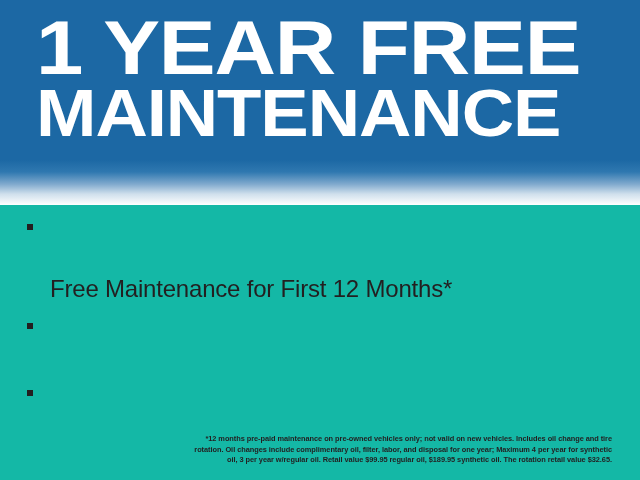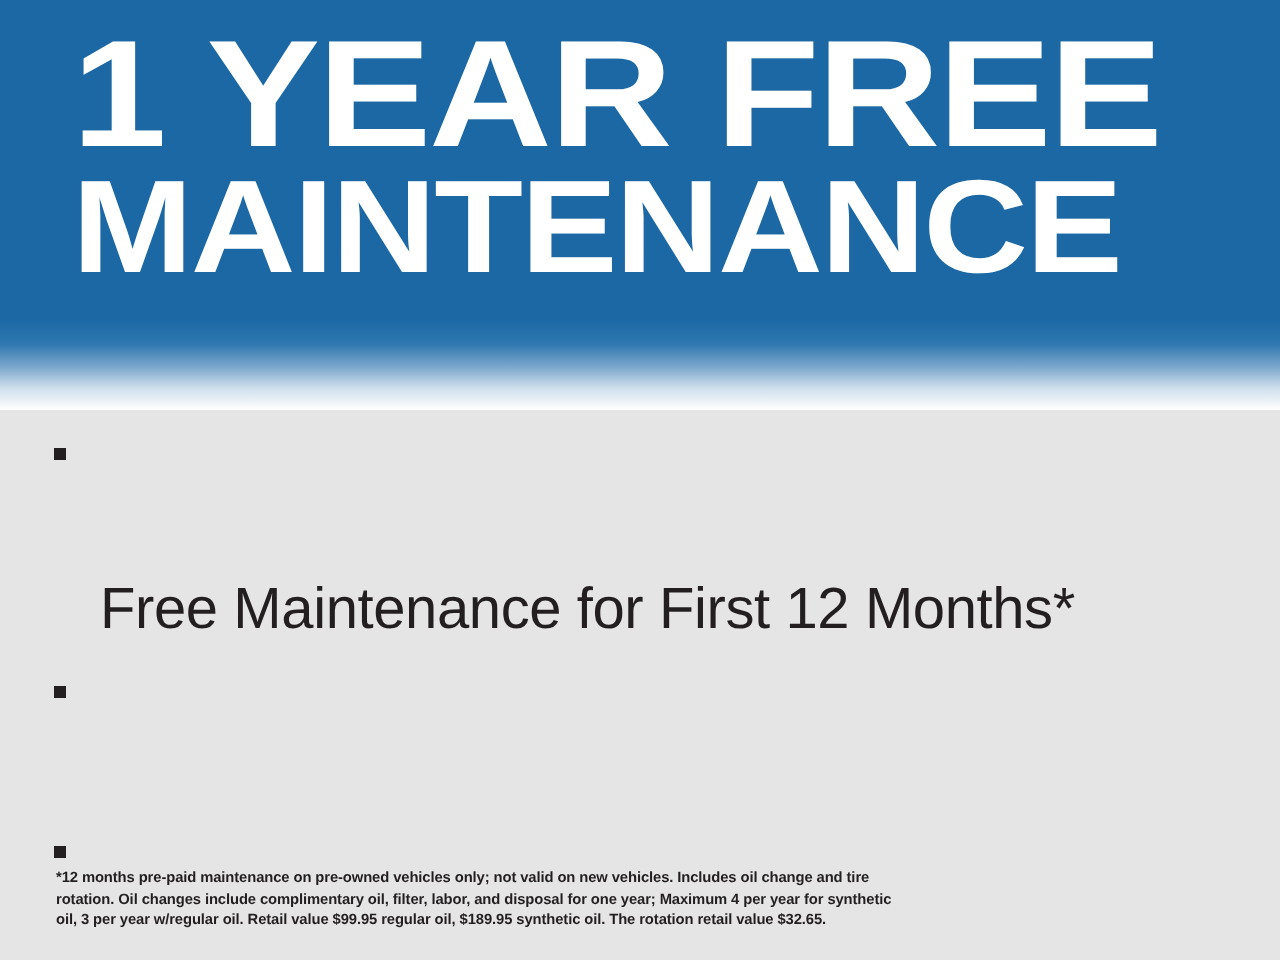--- a/index.html
+++ b/index.html
@@ -10,21 +10,21 @@
     width: 640px;
     height: 480px;
     background: #ffffff;
     font-family: "Liberation Sans", sans-serif;
     overflow: hidden;
   }
   .ad {
     position: relative;
     width: 640px;
     height: 480px;
-    background: #e5e5e5;
+    background: #14b8a6;
   }
 
   
   .banner {
     position: absolute;
     left: 0;
     top: 0;
     width: 640px;
     height: 205px;
     background:
@@ -69,41 +69,41 @@
     width: 600px;
     margin: 0;
     padding: 0;
     list-style: none;
   }
   .feature-item {
     position: relative;
     padding-left: 26px;
     margin-bottom: 3px;
     color: #231f20;
-    font-size: 29px;
+    font-size: 24px;
     line-height: 1.33;
     letter-spacing: -0.2px;
     white-space: pre-line;
   }
   .bullet-icon {
     position: absolute;
     left: 3px;
     top: 15px;
     width: 6px;
     height: 6px;
     background: #231f20;
   }
 
   
   .disclaimer {
     position: absolute;
     left: 28px;
     top: 434px;
     width: 584px;
-    text-align: left;
+    text-align: right;
     color: #231f20;
     font-size: 7.4px;
     line-height: 1.42;
     font-weight: bold;
     letter-spacing: -0.05px;
   }
   .disclaimer-line { display: block; }
 </style>
 </head>
 <body>

